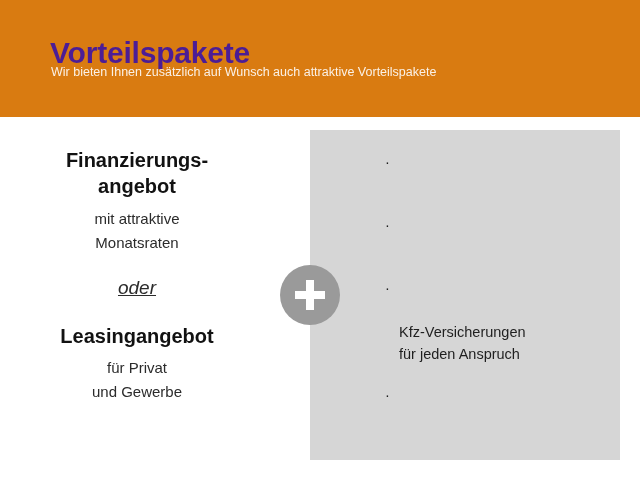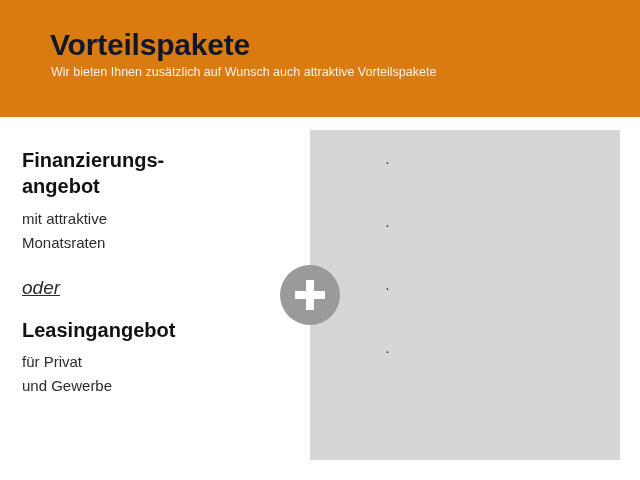--- a/index.html
+++ b/index.html
@@ -21,25 +21,25 @@
     left: 0;
     top: 0;
     width: 640px;
     height: 117px;
     background: #d97b11;
     box-sizing: border-box;
   }
   .header-title {
     position: absolute;
     left: 50px;
-    top: 28px;
+    top: 36px;
     margin: 0;
     font-size: 30px;
     font-weight: bold;
-    color: #0f172a;
+    color: #4c1d95;
     letter-spacing: -0.2px;
     line-height: 34px;
     white-space: nowrap;
     text-align: right;
   }
   .header-subtitle {
     position: absolute;
     left: 51px;
     top: 64px;
     margin: 0;
@@ -60,20 +60,21 @@
     height: 363px;
     background: #ffffff;
   }
 
   
   .left-col {
     position: absolute;
     left: 22px;
     top: 30px;
     width: 230px;
+    text-align: center;
     color: #1c1c1c;
   }
   .offer-heading {
     font-size: 20px;
     font-weight: bold;
     line-height: 26px;
     margin: 0;
     color: #121212;
   }
   .offer-sub {
@@ -85,21 +86,21 @@
   }
   .offer-or {
     font-size: 19px;
     font-style: italic;
     text-decoration: underline;
     margin: 22px 0 0 0;
     color: #2b2b2b;
     line-height: 22px;
   }
   .offer-heading.second {
-    margin-top: 18px;
+    margin-top: 24px;
   }
   .offer-sub.second {
     margin-top: 7px;
   }
 
   
   .gray-panel {
     position: absolute;
     left: 310px;
     top: 13px;
@@ -189,20 +190,22 @@
   <div class="gray-panel">
     <ul class="benefit-list">
       <li class="benefit-item">
         <span class="dot">·</span>
       </li>
       <li class="benefit-item">
         <span class="dot">·</span>
       </li>
       <li class="benefit-item">
         <span class="dot">·</span>
+        <span>Kfz-Versicherungen
+für jeden Anspruch</span>
       </li>
       <li class="benefit-item">
         <span class="dot">·</span>
         
       </li>
 
     </ul>
   </div>
 
   <div class="plus-badge">

